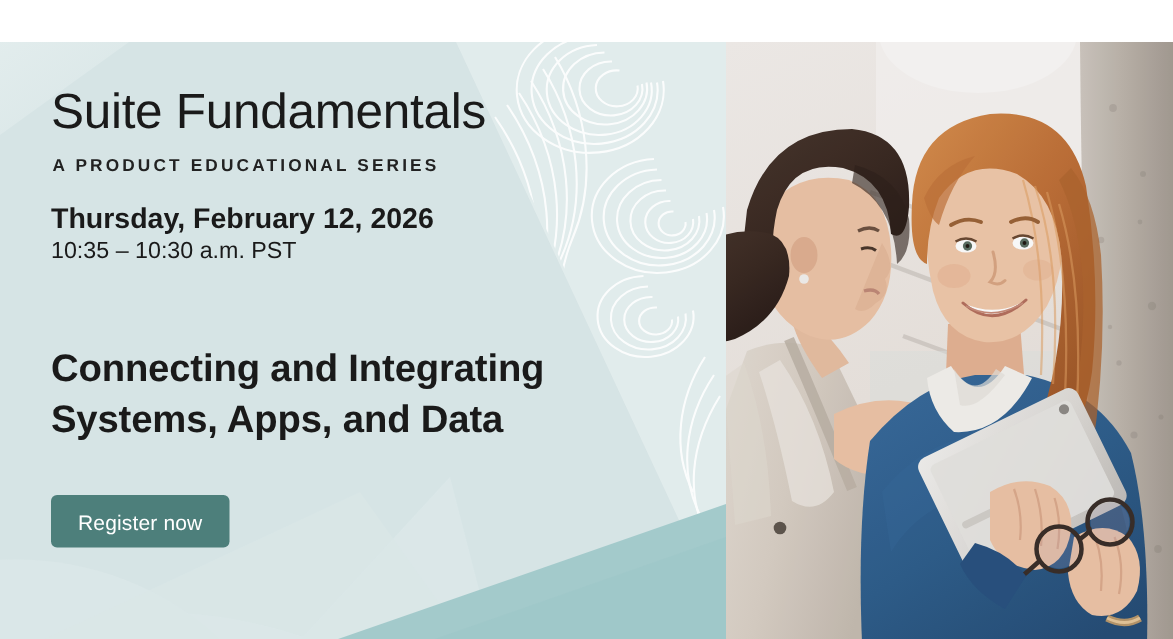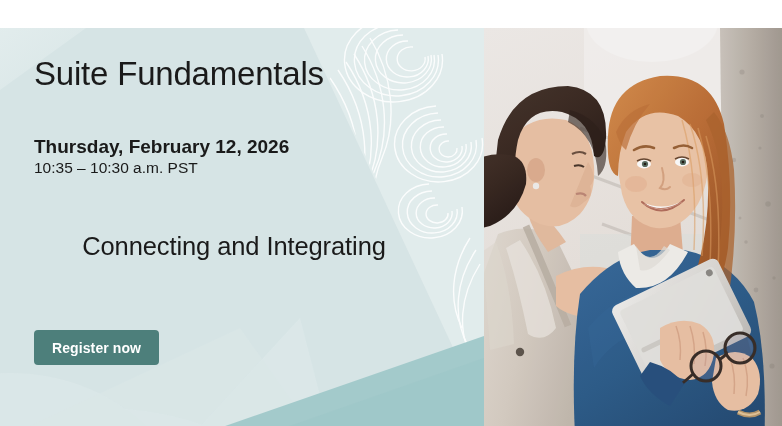--- a/index.html
+++ b/index.html
@@ -98,26 +98,25 @@
     color: #1a1a1a;
     white-space: nowrap;
   }
 
   .headline {
     position: absolute;
     top: 202px;
     left: 0;
     margin: 0;
     font-size: 25.5px;
-    font-weight: 400;
+    font-weight: 700;
     color: #1a1a1a;
     line-height: 1.32;
     letter-spacing: -0.1px;
     width: 400px;
-    text-align: center;
   }
   .headline .hl-line {
     display: block;
     white-space: nowrap;
   }
 
   .cta-button {
     position: absolute;
     top: 302px;
     left: 0;
@@ -126,21 +125,21 @@
     justify-content: center;
     box-sizing: border-box;
     height: 35px;
     padding: 0 18px;
     border: none;
     border-radius: 4px;
     background: #4d7f7b;
     color: #ffffff;
     font-family: "Liberation Sans", sans-serif;
     font-size: 14px;
-    font-weight: 700;
+    font-weight: 400;
     letter-spacing: 0.1px;
     cursor: pointer;
     white-space: nowrap;
   }
 
   
   .photo {
     position: absolute;
     left: 484px;
     top: 0;
@@ -227,27 +226,29 @@
       </g>
 
       <polygon points="484,308 484,426 145,426" fill="#a3cacb"></polygon>
       <polygon points="484,330 484,426 210,426" fill="#9cc6c7" opacity="0.45"></polygon>
     </svg>
 
     <div class="content">
 
       <h1 class="title">Suite Fundamentals</h1>
 
+      <p class="eyebrow">A PRODUCT EDUCATIONAL SERIES</p>
 
       <p class="date-line">Thursday, February 12, 2026</p>
 
       <p class="time-line">10:35 – 10:30 a.m. PST</p>
 
       <h2 class="headline">
         <span class="hl-line">Connecting and Integrating</span>
+        <span class="hl-line">Systems, Apps, and Data</span>
       </h2>
 
       <button class="cta-button" type="button">Register now</button>
     </div>
   </div>
 
   <div class="photo">
     <svg class="photo-svg" viewBox="0 0 298 426" preserveAspectRatio="none">
       <defs>
         <linearGradient id="wallG" x1="0" y1="0" x2="0.3" y2="1">

